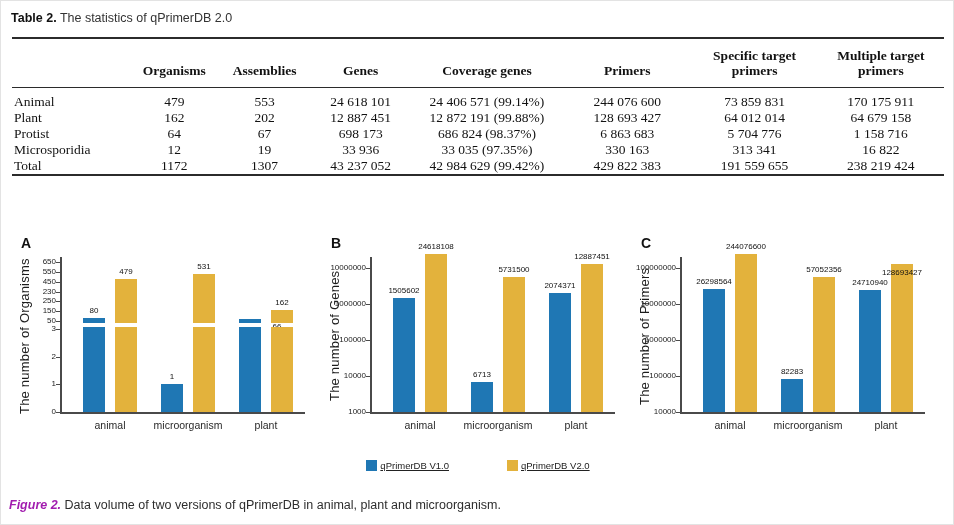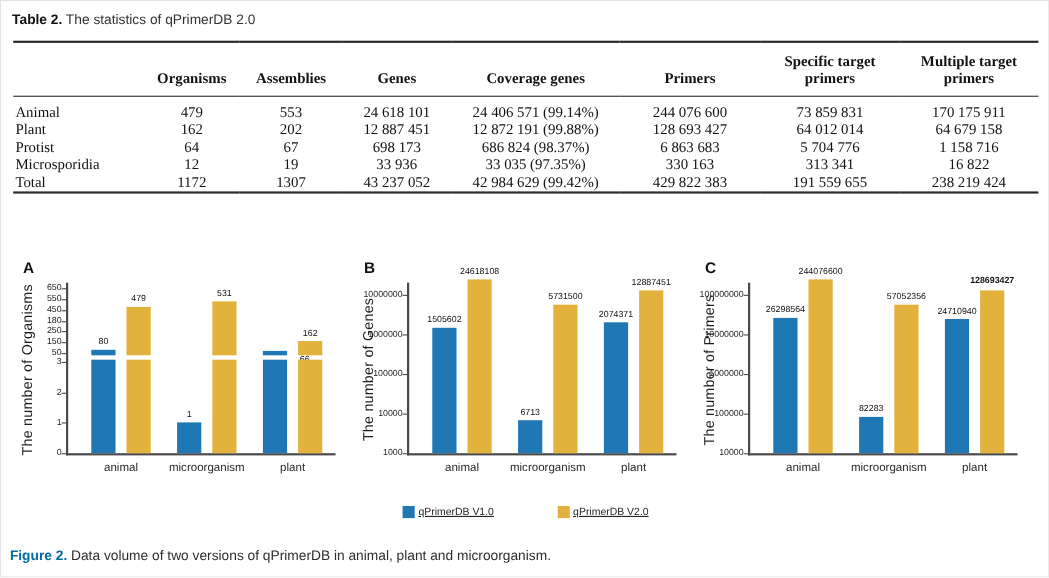--- a/index.html
+++ b/index.html
@@ -54,21 +54,21 @@
   
   .legend {
     position:absolute; top:459px; left:0; width:954px;
     display:flex; justify-content:center; gap:58px; align-items:center;text-decoration:underline;
   }
   .legend-item { display:flex; align-items:center; gap:3px; }
   .legend-swatch { width:11px; height:11px; display:inline-block; }
   .legend-label { font-size:9.5px; color:#222; }
   
   .fig-caption { position:absolute; top:497px; left:8px; font-size:12.5px; color:#2e2e2e; }
-  .fig-caption b { color:#0369a1; }
+  .fig-caption b { color:#a21caf;font-style:italic; }
 </style>
 </head>
 <body>
 
 <div class="page">
 
   <div class="table-title">
     <b>Table 2.</b>
     <span> </span>
     <span>The statistics of qPrimerDB 2.0</span>
@@ -163,21 +163,21 @@
           <div class="tick-label" style="left: -46px; top: 95.6px;">2</div>
           <div class="tick-mark" style="left: -6px; top: 99.6px;"></div>
           <div class="tick-label" style="left: -46px; top: 67.9px;">3</div>
           <div class="tick-mark" style="left: -6px; top: 71.9px;"></div>
           <div class="tick-label" style="left: -46px; top: 60px;">50</div>
           <div class="tick-mark" style="left: -6px; top: 64px;"></div>
           <div class="tick-label" style="left: -46px; top: 50.17px;">150</div>
           <div class="tick-mark" style="left: -6px; top: 54.17px;"></div>
           <div class="tick-label" style="left: -46px; top: 40.34px;">250</div>
           <div class="tick-mark" style="left: -6px; top: 44.34px;"></div>
-          <div class="tick-label" style="left: -46px; top: 30.51px;">180</div>
+          <div class="tick-label" style="left: -46px; top: 30.51px;">230</div>
           <div class="tick-mark" style="left: -6px; top: 34.51px;"></div>
           <div class="tick-label" style="left: -46px; top: 20.68px;">450</div>
           <div class="tick-mark" style="left: -6px; top: 24.68px;"></div>
           <div class="tick-label" style="left: -46px; top: 10.85px;">550</div>
           <div class="tick-mark" style="left: -6px; top: 14.85px;"></div>
           <div class="tick-label" style="left: -46px; top: 1.02px;">650</div>
           <div class="tick-mark" style="left: -6px; top: 5.02px;"></div>
           <div class="cat-label" style="left: 0px; top: 162px;">animal</div>
           <div class="bar" style="left: 21px; bottom: 0px; height: 85px; background: rgb(31, 119, 180);"></div>
           <div class="bar" style="left: 21px; bottom: 89px; height: 4.949px; background: rgb(31, 119, 180);"></div>
@@ -252,21 +252,21 @@
           <div class="val-label" style="left: 29px; bottom: 160.951px;">244076600</div>
           <div class="cat-label" style="left: 78px; top: 162px;">microorganism</div>
           <div class="bar" style="left: 99px; bottom: 0px; height: 32.9512px; background: rgb(31, 119, 180);"></div>
           <div class="val-label" style="left: 75px; bottom: 35.9512px;">82283</div>
           <div class="bar" style="left: 131px; bottom: 0px; height: 135.226px; background: rgb(227, 178, 60);"></div>
           <div class="val-label" style="left: 107px; bottom: 138.226px;">57052356</div>
           <div class="cat-label" style="left: 156px; top: 162px;">plant</div>
           <div class="bar" style="left: 177px; bottom: 0px; height: 122.144px; background: rgb(31, 119, 180);"></div>
           <div class="val-label" style="left: 153px; bottom: 125.144px;">24710940</div>
           <div class="bar" style="left: 209px; bottom: 0px; height: 147.944px; background: rgb(227, 178, 60);"></div>
-          <div class="val-label" style="left: 185px; bottom: 153px; font-weight: bold;">128693427</div>
+          <div class="val-label" style="left: 185px; bottom: 135px;">128693427</div>
         </div>
       </div>
     </div>
 
   <div class="legend">
       <div class="legend-item">
         <span class="legend-swatch" style="background: rgb(31, 119, 180);"></span>
         <span class="legend-label">qPrimerDB V1.0</span>
       </div>
       <div class="legend-item">

